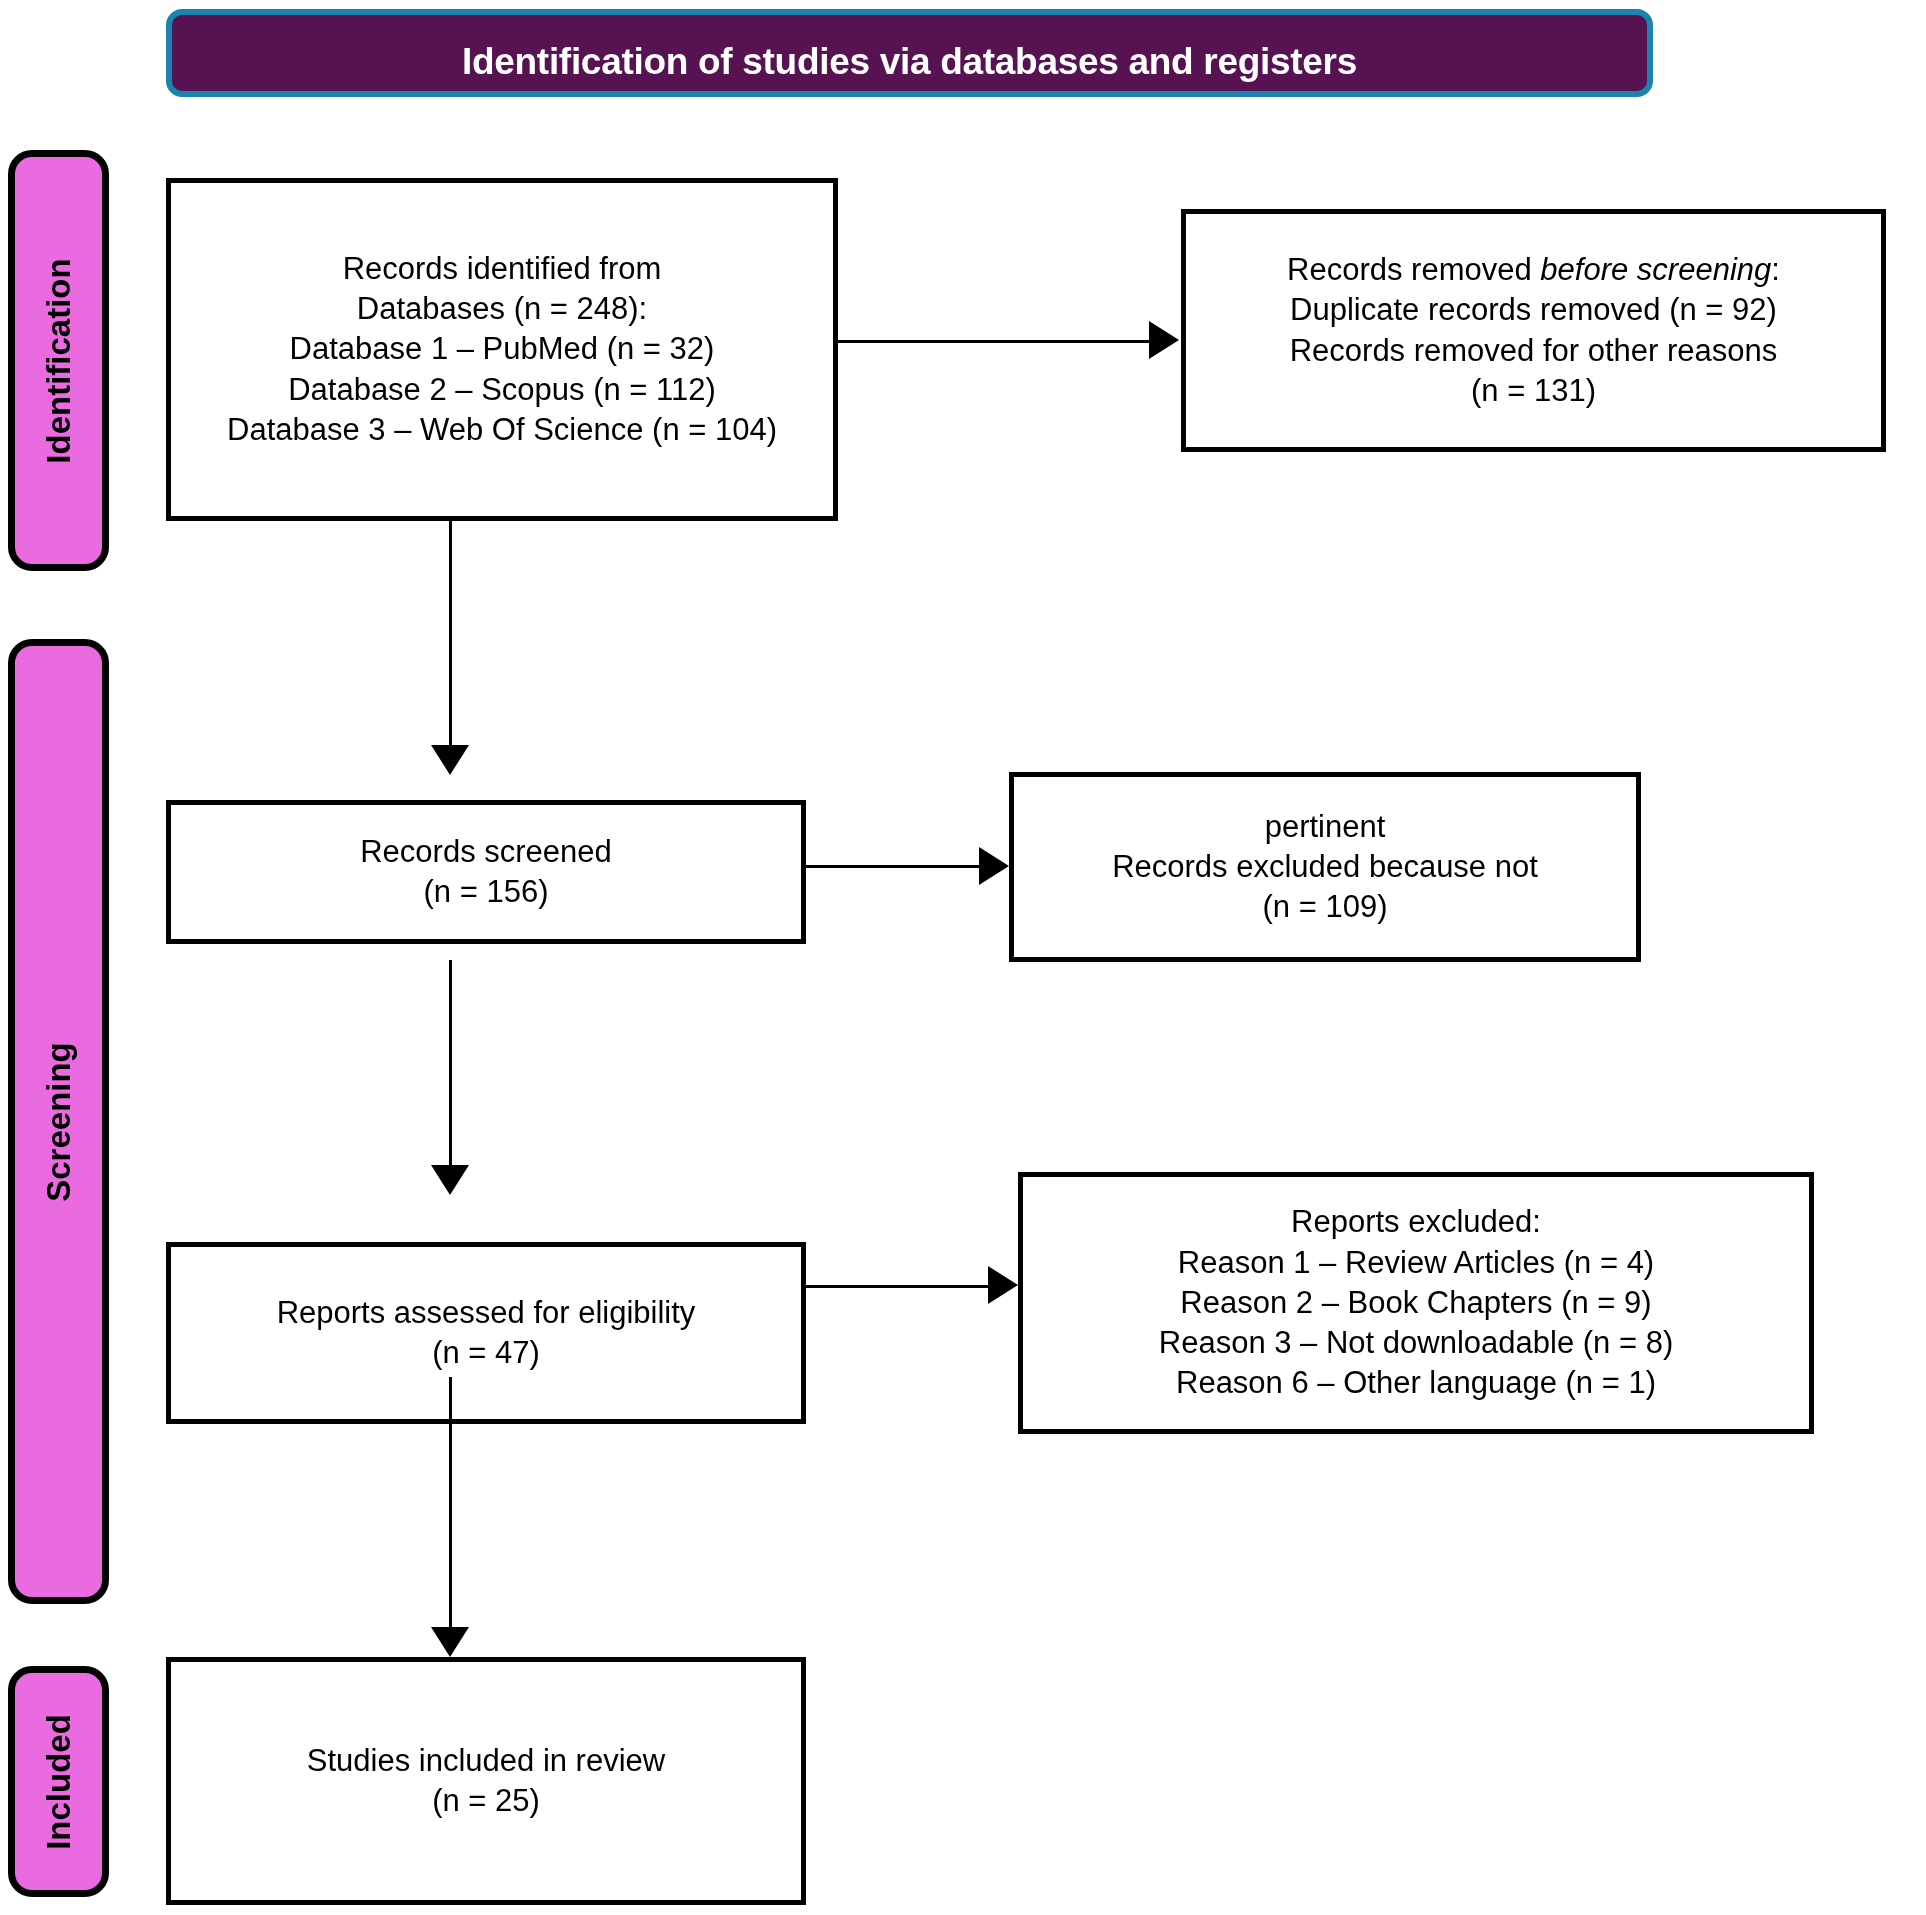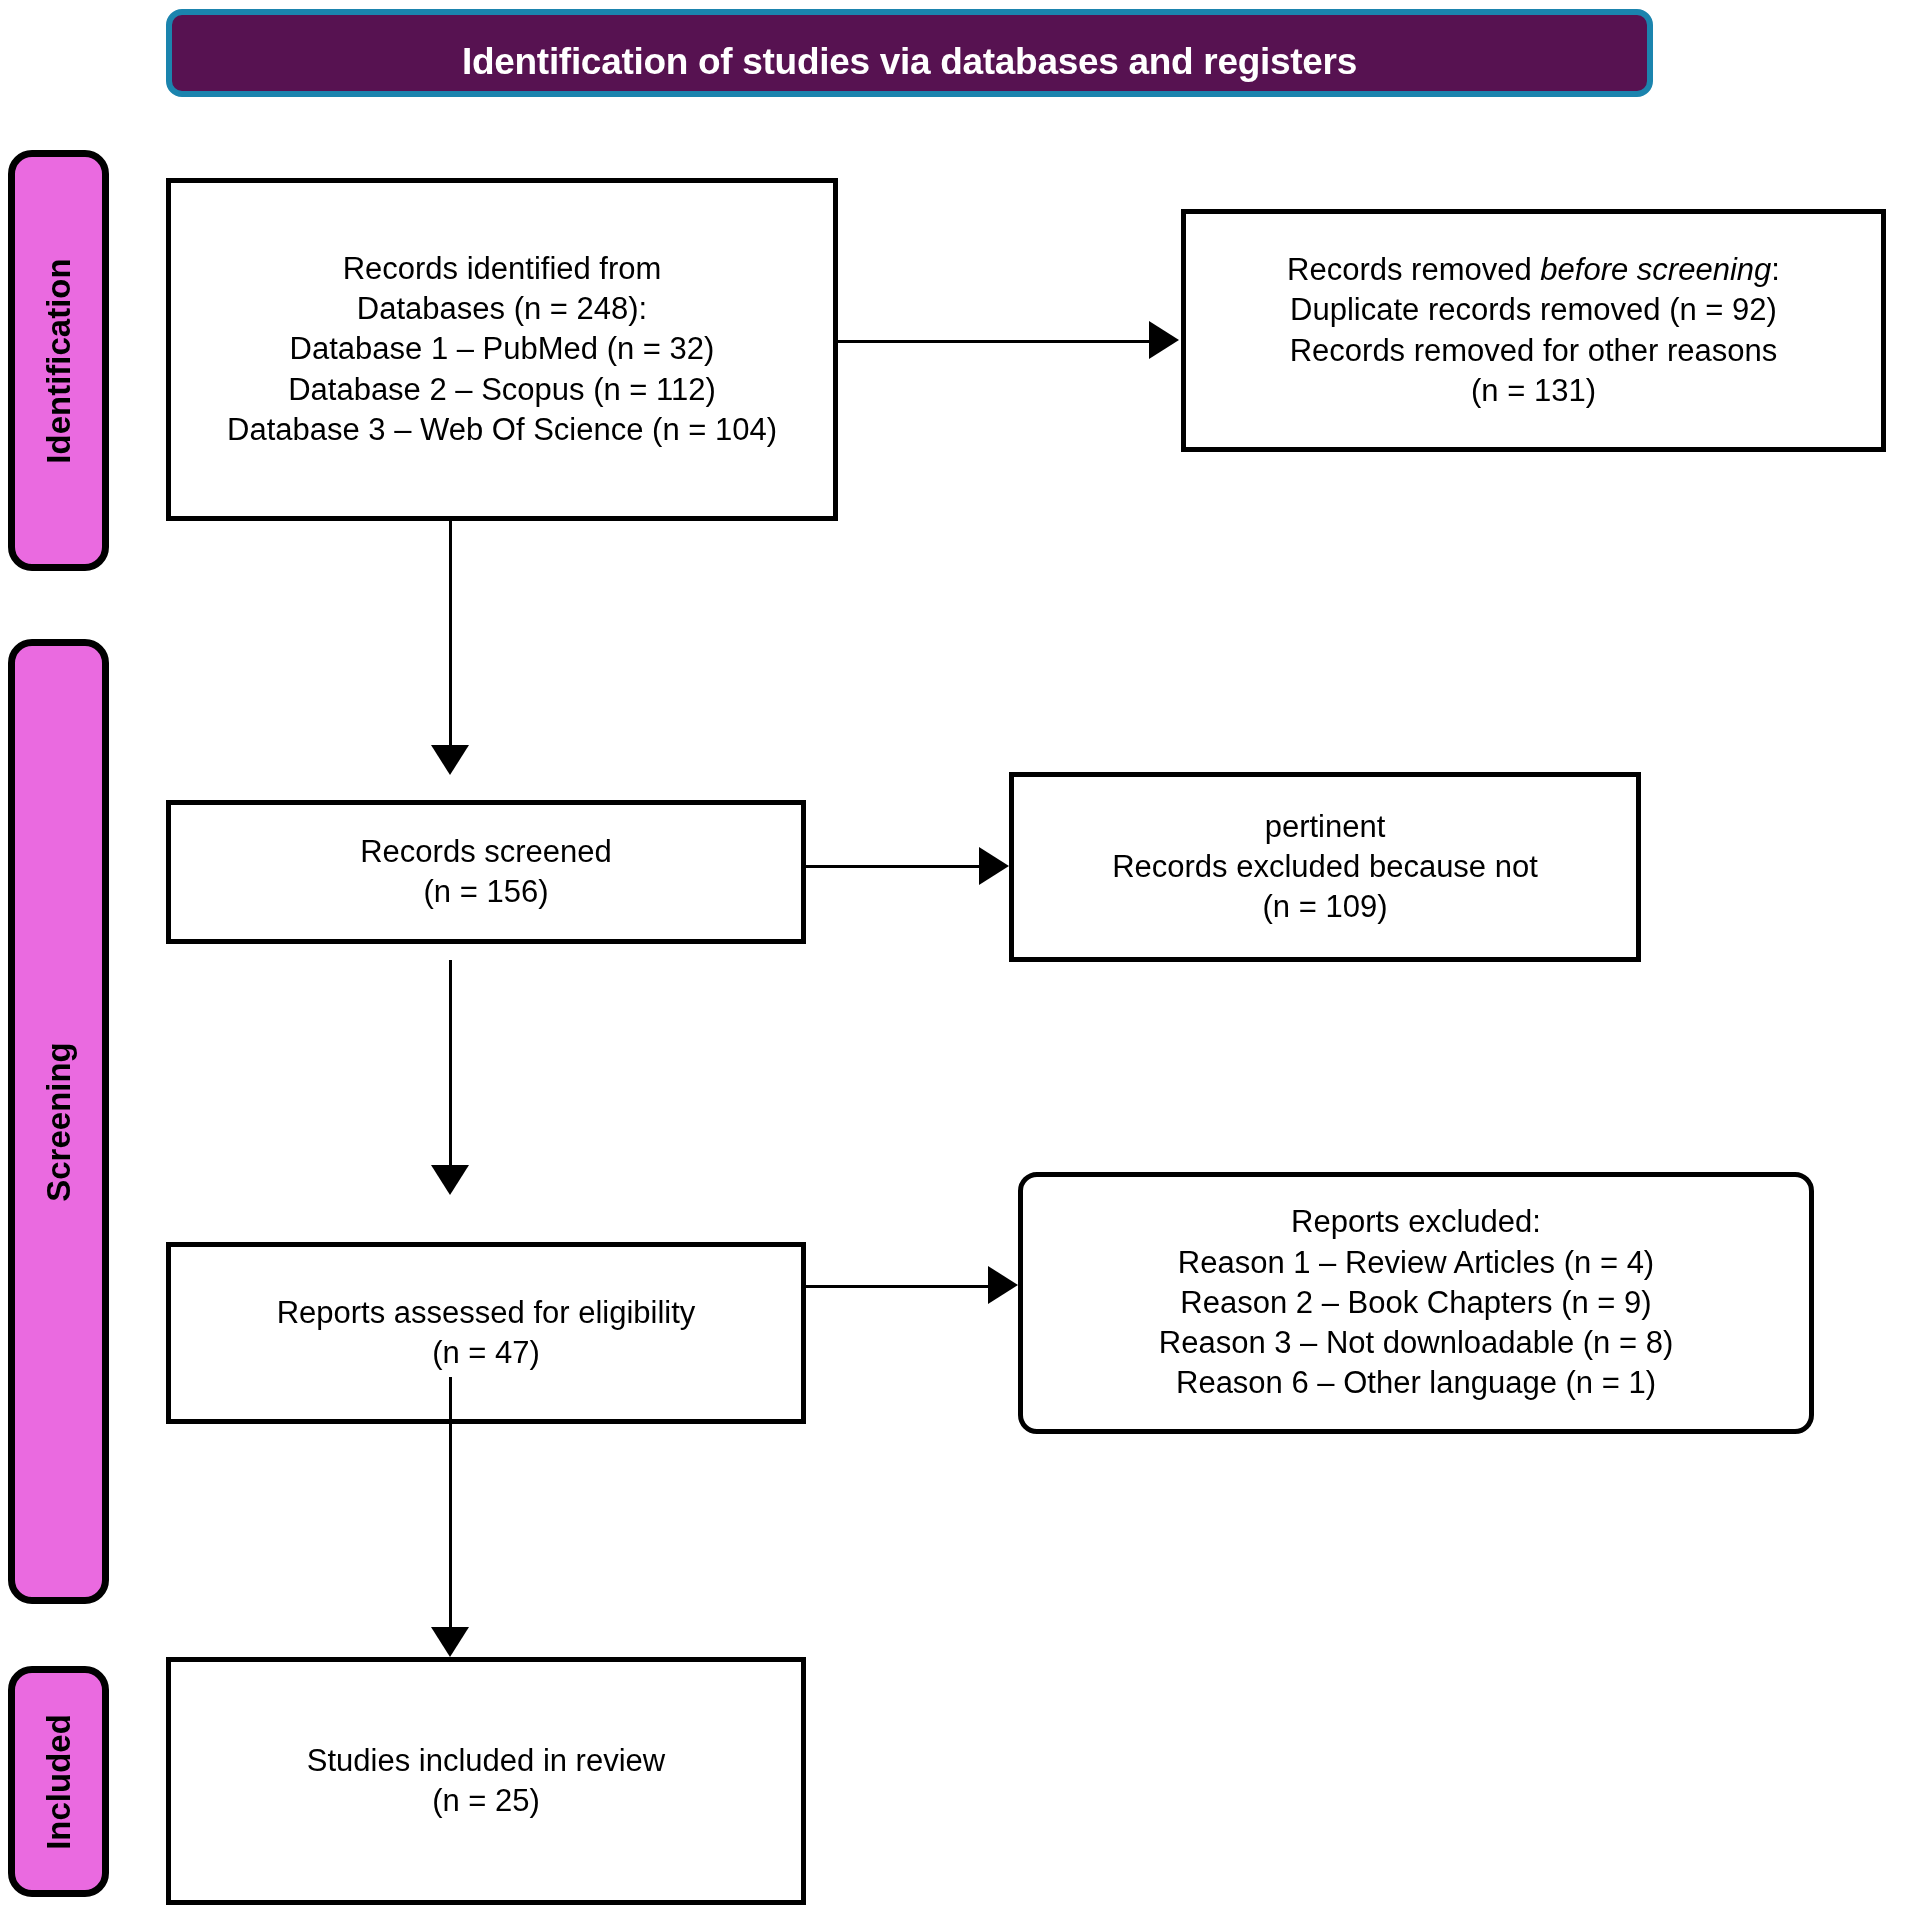--- a/index.html
+++ b/index.html
@@ -93,21 +93,21 @@
   #box-reports-assessed   { left: 166px;  top: 1195px; width: 640px; height: 183px; }
   #box-reports-excluded   { left: 1018px; top: 1172px; width: 796px; height: 261px; }
   #box-studies-included   { left: 166px;  top: 1657px; width: 640px; height: 250px; }
 
   
   #box-records-identified { top: 178px;  height: 343px; }
   #box-records-removed    { top: 209px;  height: 243px; }
   #box-records-screened   { top: 800px; height: 144px; }
   #box-records-excluded   { top: 772px; height: 190px; }
   #box-reports-assessed   { top: 1242px; height: 182px; }
-  #box-reports-excluded   { top: 1172px; height: 262px; border-radius: 19px; }
+  #box-reports-excluded   { top: 1172px; height: 262px; }
   #box-studies-included   { top: 1657px; height: 248px; }
   .conn-line-v {
     position: absolute;
     width: 2.9px;
     background: #000000;
   }
   .conn-line-h {
     position: absolute;
     height: 2.9px;
     background: #000000;

